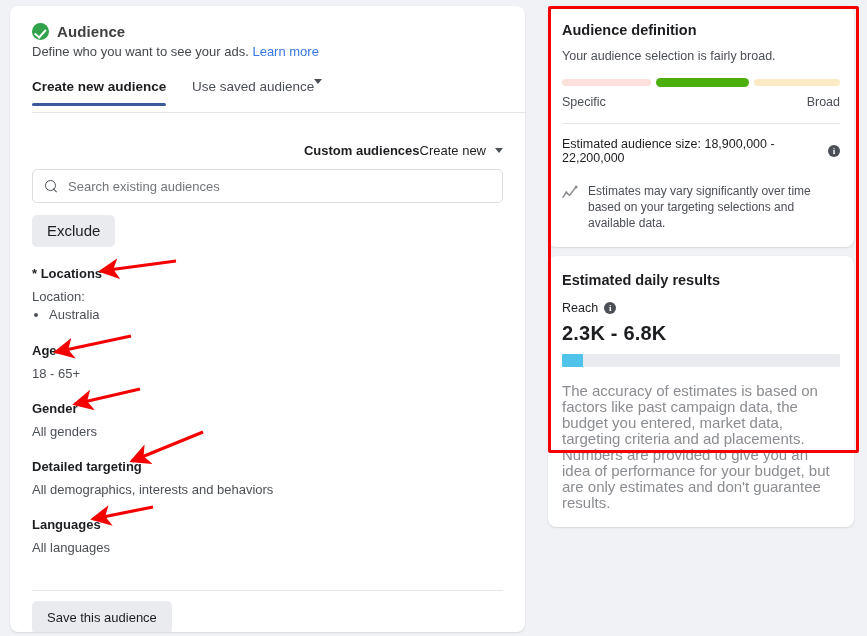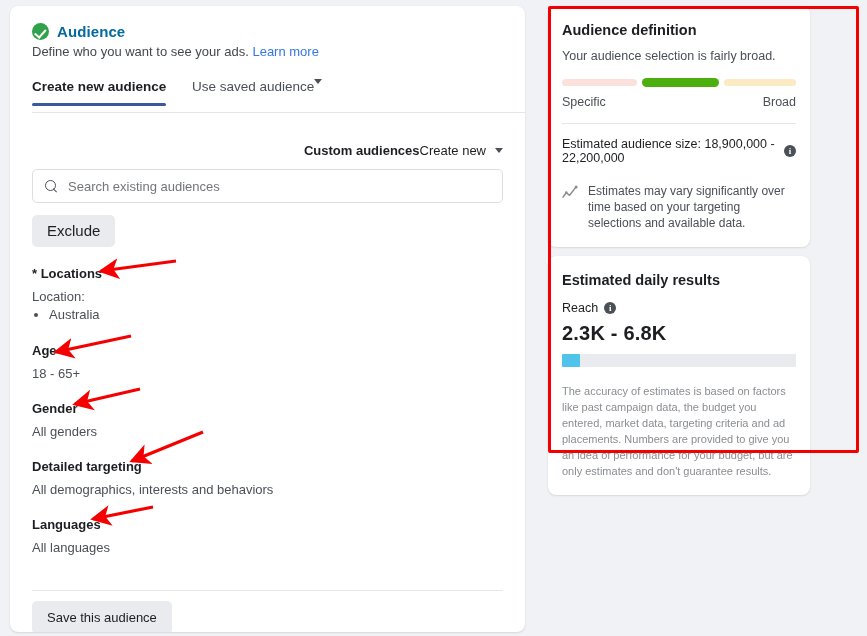--- a/index.html
+++ b/index.html
@@ -28,21 +28,21 @@
   .check-icon {
     width: 17px; height: 17px; border-radius: 50%;
     background: #31a24c; position: relative; flex: 0 0 auto;
   }
   .check-icon::after {
     content: ""; position: absolute;
     left: 4.5px; top: 4px; width: 5px; height: 8.5px;
     border: solid #ffffff; border-width: 0 2px 2px 0;
     transform: rotate(42deg);
   }
-  .hdr-title { font-size: 15px; font-weight: bold; color: #0369a1; letter-spacing: .1px; }
+  .hdr-title { font-size: 15px; font-weight: bold; color: #404040; letter-spacing: .1px; }
   .hdr-sub { font-size: 13px; color: #44484d; margin-top: 3px; line-height: 17px; }
   .link { color: #3578e5; }
 
   
   .tabs { position: relative; margin-top: 19px; height: 36px; }
   .tab {
     position: absolute; top: 0; font-size: 13.5px; padding-bottom: 12px;
     white-space: nowrap;
   }
   .tab.active { left: 22px; font-weight: bold; color: #1c1e21; }
@@ -95,21 +95,21 @@
   .loc-list li { font-size: 13px; color: #4b4f56; line-height: 18px; }
 
   .bottom-rule { position: absolute; left: 22px; right: 22px; top: 584px; height: 1px; background: #e4e6eb; }
   .save-btn {
     position: absolute; left: 22px; top: 595px;
     background: #e9ebee; border-radius: 5px;
     font-size: 13px; color: #1c1e21; padding: 9px 15px;
   }
 
   
-  .right-col { position: absolute; left: 548px; top: 6px; width: 262px; }
+  .right-col { position: absolute; left: 548px; top: 6px; width: 306px; }
   .red-box {
     position: absolute; left: 548px; top: 6px; width: 311px; height: 447px;
     border: 3px solid #f40000; border-radius: 2px; pointer-events: none; z-index: 5;
   }
   .panel {
     background: #ffffff; border-radius: 8px;
     box-shadow: 0 1px 2px rgba(0,0,0,0.10), 0 0 1px rgba(0,0,0,0.08);
     padding: 0 14px;
   }
   .panel-title { font-size: 14.5px; font-weight: bold; color: #1c1e21; padding-top: 16px; }
@@ -135,21 +135,21 @@
   .note-row { display: flex; gap: 9px; margin-top: 18px; padding-bottom: 16px; }
   .chart-ico { width: 17px; height: 15px; flex: 0 0 auto; margin-top: 2px; }
   .note-text { font-size: 12px; color: #4b4f56; line-height: 16px; }
 
   .panel2 { margin-top: 9px; }
   .reach-row { display: flex; align-items: center; gap: 6px; margin-top: 13px; }
   .reach-label { font-size: 12.5px; color: #1c1e21; }
   .reach-val { font-size: 20px; font-weight: bold; color: #1c1e21; margin-top: 7px; letter-spacing: .2px; }
   .reach-bar { margin-top: 9px; height: 13px; background: #e9ebee; border-radius: 1px; position: relative; }
   .reach-fill { position: absolute; left: 0; top: 0; bottom: 0; width: 7.5%; background: #4fc3ea; border-radius: 1px; }
-  .disclaimer { font-size: 11px; color: #8a8d91; line-height: 16px; margin-top: 16px; padding-bottom: 16px; }
+  .disclaimer { font-size: 15px; color: #8a8d91; line-height: 16px; margin-top: 16px; padding-bottom: 16px; }
 
   
   .arrows { position: absolute; left: 0; top: 0; width: 867px; height: 636px; pointer-events: none; z-index: 9; }
 </style>
 </head>
 <body>
 
 <div id="root">
 
   <div class="left-card">

